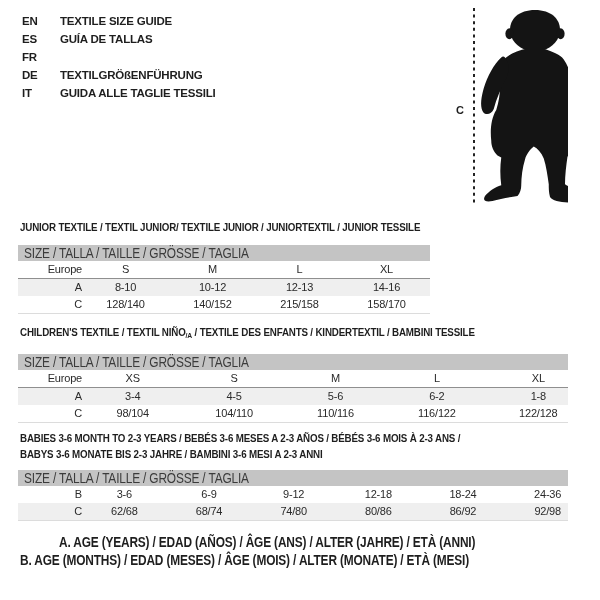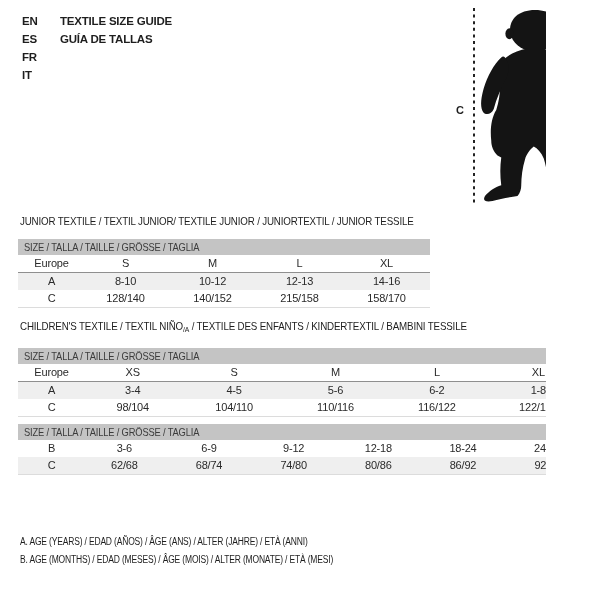--- a/index.html
+++ b/index.html
@@ -1,72 +1,77 @@
 <!DOCTYPE html>
 <html><head>
 <meta charset="utf-8">
 <style>
   html,body{margin:0;padding:0;background:#ffffff;}
   .page{
     position:relative;width:546px;height:600px;background:#ffffff;overflow:hidden;
     font-family:"Liberation Sans","DejaVu Sans",sans-serif;
-    color:#1e1e1e;letter-spacing:-0.2px;
+    color:#1e1e1e;letter-spacing:-0.2px;padding-left:22px;
   }
   
   .cond{transform:scaleX(0.85);transform-origin:0 50%;white-space:nowrap;display:inline-block;}
 
   
   .lang-block{position:absolute;top:12px;left:22px;}
   .lang-row{display:flex;height:18px;align-items:center;font-weight:bold;font-size:11.5px;}
   .lang-code{width:38px;flex:0 0 38px;}
 
   
   .figure{position:absolute;left:450px;top:6px;width:150px;height:202px;}
   .figure svg{display:block;}
   .c-label{position:absolute;left:6px;top:98px;font-weight:bold;font-size:11px;}
 
   
   .section{position:absolute;left:18px;}
-  .sec-title{margin:0 0 12px 2px;font-size:11.5px;font-weight:normal;line-height:12px;}
+  .sec-title{margin:6px 0 12px 2px;font-size:11.5px;font-weight:bold;line-height:12px;}
   .sec-title .subscript{font-size:8px;vertical-align:-2px;}
   .babies-title{line-height:16px;margin-bottom:8px;}
   .sec-junior{top:215px;width:412px;}
   .sec-children{top:320px;width:571px;}
   .sec-babies{top:424px;width:572px;}
 
-  .size-bar{background:#c4c4c4;color:#3b3b3b;font-size:11px;height:16px;line-height:16px;padding:0 0 0 6px;}
+  .size-bar{background:#c4c4c4;color:#3b3b3b;font-size:14px;height:16px;line-height:16px;padding:0 0 0 6px;}
   table.size-table{border-collapse:collapse;width:100%;table-layout:fixed;border-bottom:1px solid #dcdcdc;}
   table.size-table td{font-size:11px;text-align:center;padding:2px 0;line-height:13px;color:#2a2a2a;}
-  table.size-table td.c0{text-align:center;padding-left:3px;}
+  table.size-table td.c0{text-align:right;padding-left:3px;}
   tr.row-label td{border-bottom:1px solid #8f8f8f;}
   tr.row-alt{background:#efefef;}
 
   
   .footnotes{position:absolute;left:20px;top:533px;}
-  .footnote{font-size:10px;font-weight:normal;line-height:18px;}
+  .footnote{font-size:14px;font-weight:bold;line-height:18px;text-align:right;}
 </style>
 </head>
 <body>
 
 <div class="page">
 
   <div class="lang-block">
     <div class="lang-row">
       <span class="lang-code">EN</span>
       <span class="lang-label">TEXTILE SIZE GUIDE</span>
     </div>
     <div class="lang-row">
       <span class="lang-code">ES</span>
       <span class="lang-label">GUÍA DE TALLAS</span>
     </div>
     <div class="lang-row">
       <span class="lang-code">FR</span>
     </div>
     <div class="lang-row">
+      <span class="lang-code">DE</span>
+      <span class="lang-label">TEXTILGRÖßENFÜHRUNG</span>
+    </div>
+    <div class="lang-row">
       <span class="lang-code">IT</span>
+      <span class="lang-label">GUIDA ALLE TAGLIE TESSILI</span>
     </div>
   </div>
 
   <div class="figure">
     <svg width="150" height="202" viewBox="0 0 150 202">
       <line x1="24" y1="2" x2="24" y2="198" stroke="#222222" stroke-width="2" stroke-dasharray="3 3.6"></line>
       <g transform="translate(30,1) scale(1.25,0.99)" fill="#141414" stroke="none">
 
         <path d="M44,3 C57,3 64,12 64,23 C64,33 58,41 50,44 L38,44 C30,41 24,33 24,23 C24,12 31,3 44,3 Z"></path>
         <ellipse cx="23.5" cy="27" rx="3.2" ry="5.5"></ellipse>
@@ -184,20 +189,24 @@
         <td>104/110</td>
         <td>110/116</td>
         <td>116/122</td>
         <td>122/128</td>
       </tr>
     </tbody>
       </table>
   </div>
 
   <div class="section sec-babies">
+    <h2 class="sec-title babies-title">
+      <span class="cond">BABIES 3-6 MONTH TO 2-3 YEARS / BEBÉS 3-6 MESES A 2-3 AÑOS / BÉBÉS 3-6 MOIS À 2-3 ANS /</span><br>
+      <span class="cond">BABYS 3-6 MONATE BIS 2-3 JAHRE / BAMBINI 3-6 MESI A 2-3 ANNI</span>
+    </h2>
     <div class="size-bar"><span class="cond">SIZE / TALLA / TAILLE / GRÖSSE / TAGLIA</span></div>
     <table class="size-table">
       <colgroup>
           <col style="width:64px">
           <col>
           <col>
           <col>
           <col>
           <col>
           <col>

